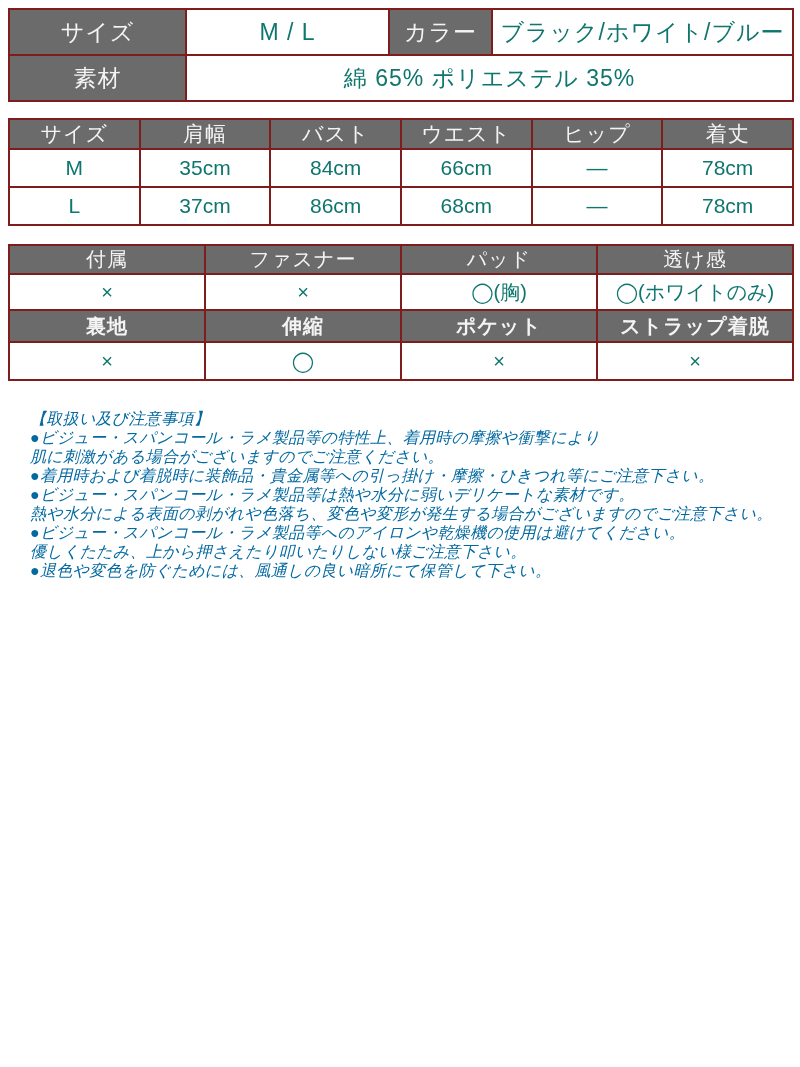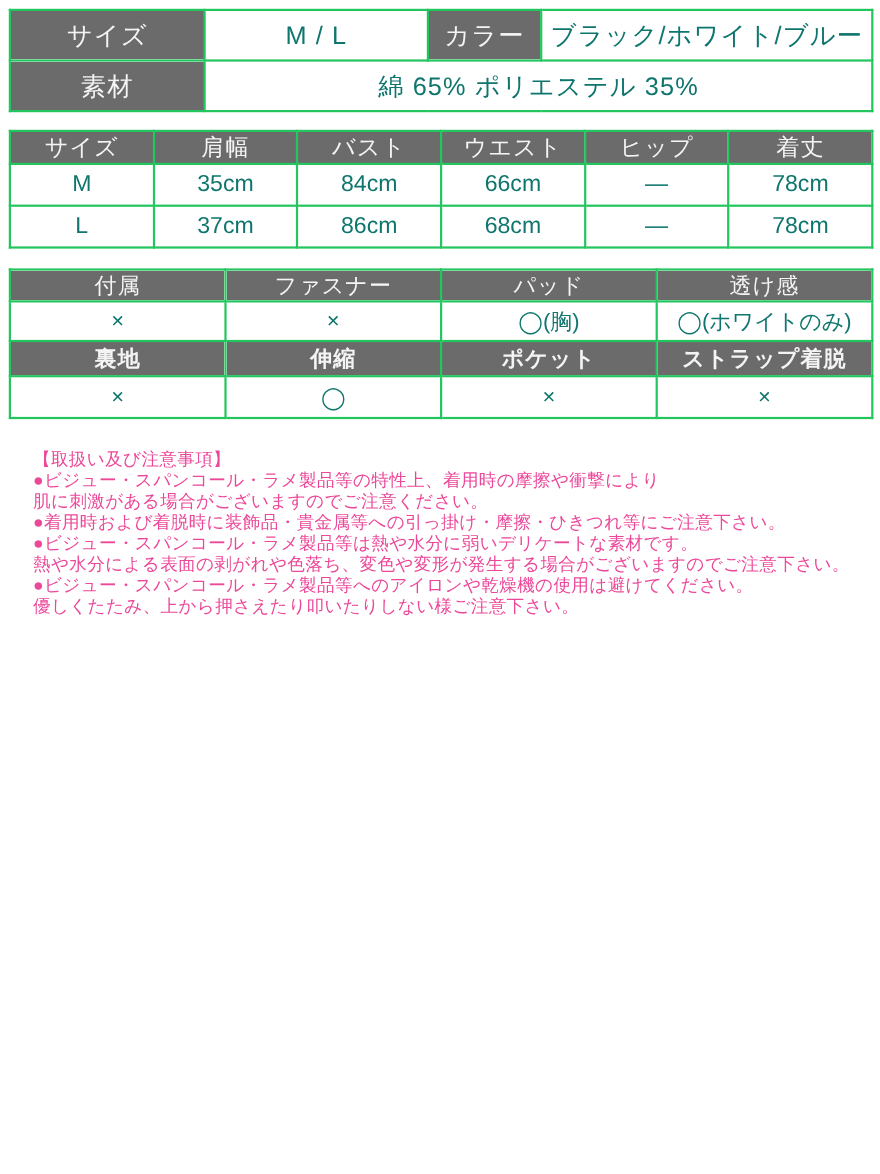--- a/index.html
+++ b/index.html
@@ -11,21 +11,21 @@
     position: relative;
     overflow: hidden;
   }
   table {
     border-collapse: collapse;
     table-layout: fixed;
     width: 786px;
     margin-left: 8px;
   }
   th, td {
-    border: 2px solid #22c55e;
+    border: 2px solid #7f1d1d;
     text-align: center;
     vertical-align: middle;
     font-weight: normal;
     overflow: hidden;
     white-space: nowrap;
   }
   .hd {
     background: #6b6b6b;
     color: #f4f4f4;
   }
@@ -45,22 +45,23 @@
   .t3 th { height: 29px; font-size: 20px; letter-spacing: 1px; }
   .t3 td { height: 36px; font-size: 20px; }
   .t3 tr.r2 th { height: 32px; font-weight: bold; }
   .t3 tr.r3 td { height: 38px; }
 
   
   .notes {
     margin: 28px 8px 0 30px;
     font-size: 16px;
     line-height: 19px;
-    color: #ec4899;
+    color: #0369a1;
     letter-spacing: 0.3px;
+    font-style: italic;
   }
   .notes div { white-space: nowrap; }
 </style>
 </head>
 <body>
 
 <table class="t1">
   <colgroup>
     <col style="width:177px">
       <col style="width:203px">
@@ -141,13 +142,14 @@
 
 <div class="notes">
   <div>【取扱い及び注意事項】</div>
   <div>●ビジュー・スパンコール・ラメ製品等の特性上、着用時の摩擦や衝撃により</div>
   <div>肌に刺激がある場合がございますのでご注意ください。</div>
   <div>●着用時および着脱時に装飾品・貴金属等への引っ掛け・摩擦・ひきつれ等にご注意下さい。</div>
   <div>●ビジュー・スパンコール・ラメ製品等は熱や水分に弱いデリケートな素材です。</div>
   <div>熱や水分による表面の剥がれや色落ち、変色や変形が発生する場合がございますのでご注意下さい。</div>
   <div>●ビジュー・スパンコール・ラメ製品等へのアイロンや乾燥機の使用は避けてください。</div>
   <div>優しくたたみ、上から押さえたり叩いたりしない様ご注意下さい。</div>
+  <div>●退色や変色を防ぐためには、風通しの良い暗所にて保管して下さい。</div>
 </div>
 
 </body></html>

